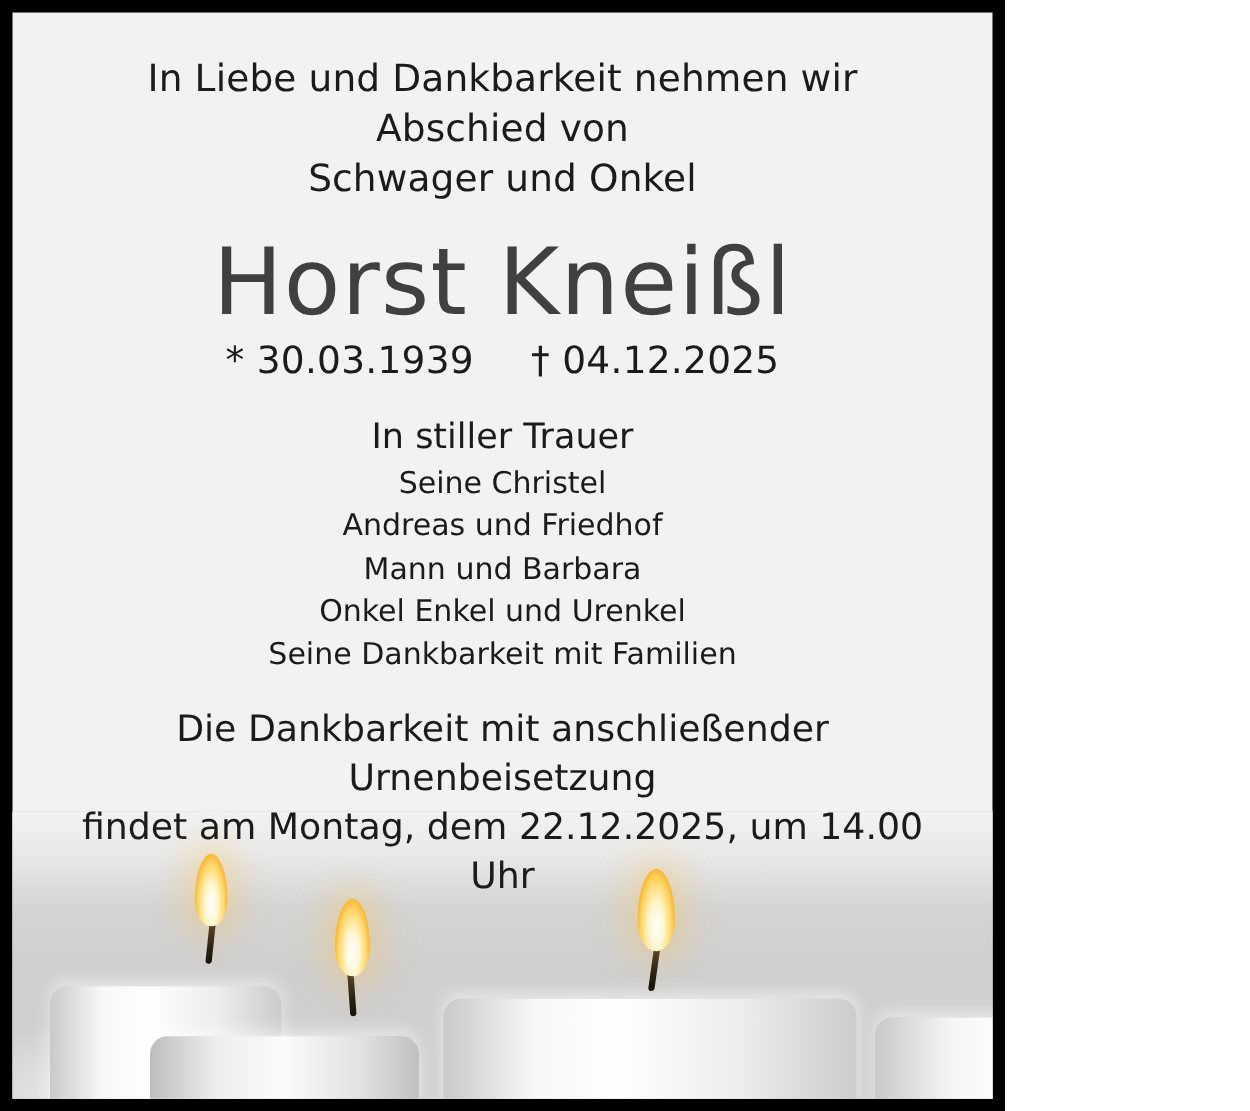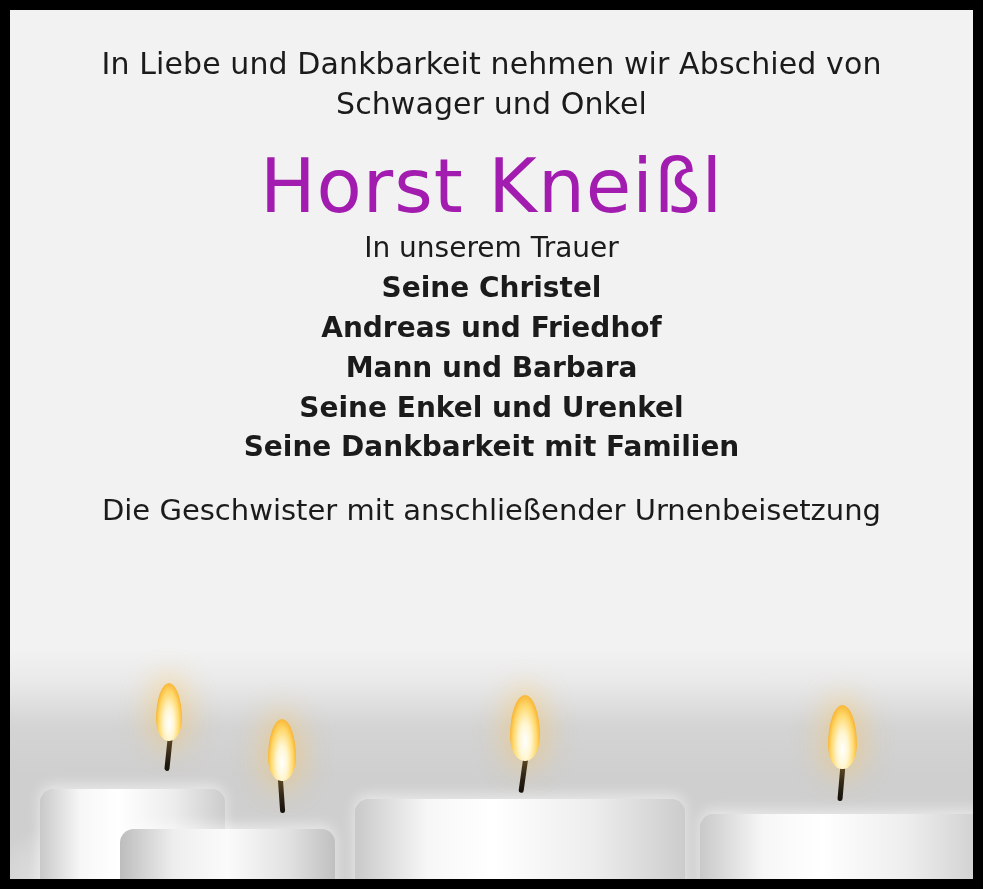--- a/index.html
+++ b/index.html
@@ -9,21 +9,21 @@
   }
   body {
     width: 1000px;
     height: 889px;
     font-family: "DejaVu Sans", sans-serif;
     overflow: hidden;
   }
 
   .obituary {
     position: relative;
-    width: 983px;
+    width: 804px;
     height: 889px;
     box-sizing: border-box;
     border: 10px solid #000000;
     background: #f2f2f2;
     overflow: hidden;
   }
 
   
   .photo-bg {
     position: absolute;
@@ -94,39 +94,39 @@
     margin: 0 0 8px 0;
   }
   .intro .line { display: block; }
 
   .name {
     font-size: 74px;
     font-weight: 400;
     letter-spacing: 1px;
     line-height: 1.05;
     margin: 24px 0 6px 0;
-    color: #a21caf;
+    color: #404040;
   }
 
   .dates {
     font-size: 30px;
     font-weight: 400;
     margin: 0 0 26px 0;
     letter-spacing: 0.2px;
   }
   .dates .birth { margin-right: 36px; }
 
   .mourning-head {
     font-size: 28px;
     font-weight: 400;
     margin: 0 0 4px 0;
   }
   .mourners {
-    font-size: 28px;
-    font-weight: 700;
+    font-size: 24px;
+    font-weight: 400;
     line-height: 1.42;
     margin: 0 0 24px 0;
   }
   .mourners .line { display: block; }
 
   .service {
     font-size: 29px;
     line-height: 1.35;
     font-weight: 400;
     margin: 0;
@@ -159,29 +159,34 @@
 
   <div class="content">
 
     <p class="intro">
       <span class="line">In Liebe und Dankbarkeit nehmen wir Abschied von</span>
       <span class="line">Schwager und Onkel</span>
     </p>
 
     <h1 class="name">Horst Kneißl</h1>
 
+    <p class="dates">
+      <span class="birth">* 30.03.1939</span>
+      <span class="death">† 04.12.2025</span>
+    </p>
 
-    <p class="mourning-head">In unserem Trauer</p>
+    <p class="mourning-head">In stiller Trauer</p>
 
     <p class="mourners">
       <span class="line">Seine Christel</span>
       <span class="line">Andreas und Friedhof</span>
       <span class="line">Mann und Barbara</span>
-      <span class="line">Seine Enkel und Urenkel</span>
+      <span class="line">Onkel Enkel und Urenkel</span>
       <span class="line">Seine Dankbarkeit mit Familien</span>
     </p>
 
     <p class="service">
-      <span class="line">Die Geschwister mit anschließender Urnenbeisetzung</span>
+      <span class="line">Die Dankbarkeit mit anschließender Urnenbeisetzung</span>
+      <span class="line">findet am Montag, dem 22.12.2025, um 14.00 Uhr</span>
     </p>
 
   </div>
 </div>
 
 </body></html>

